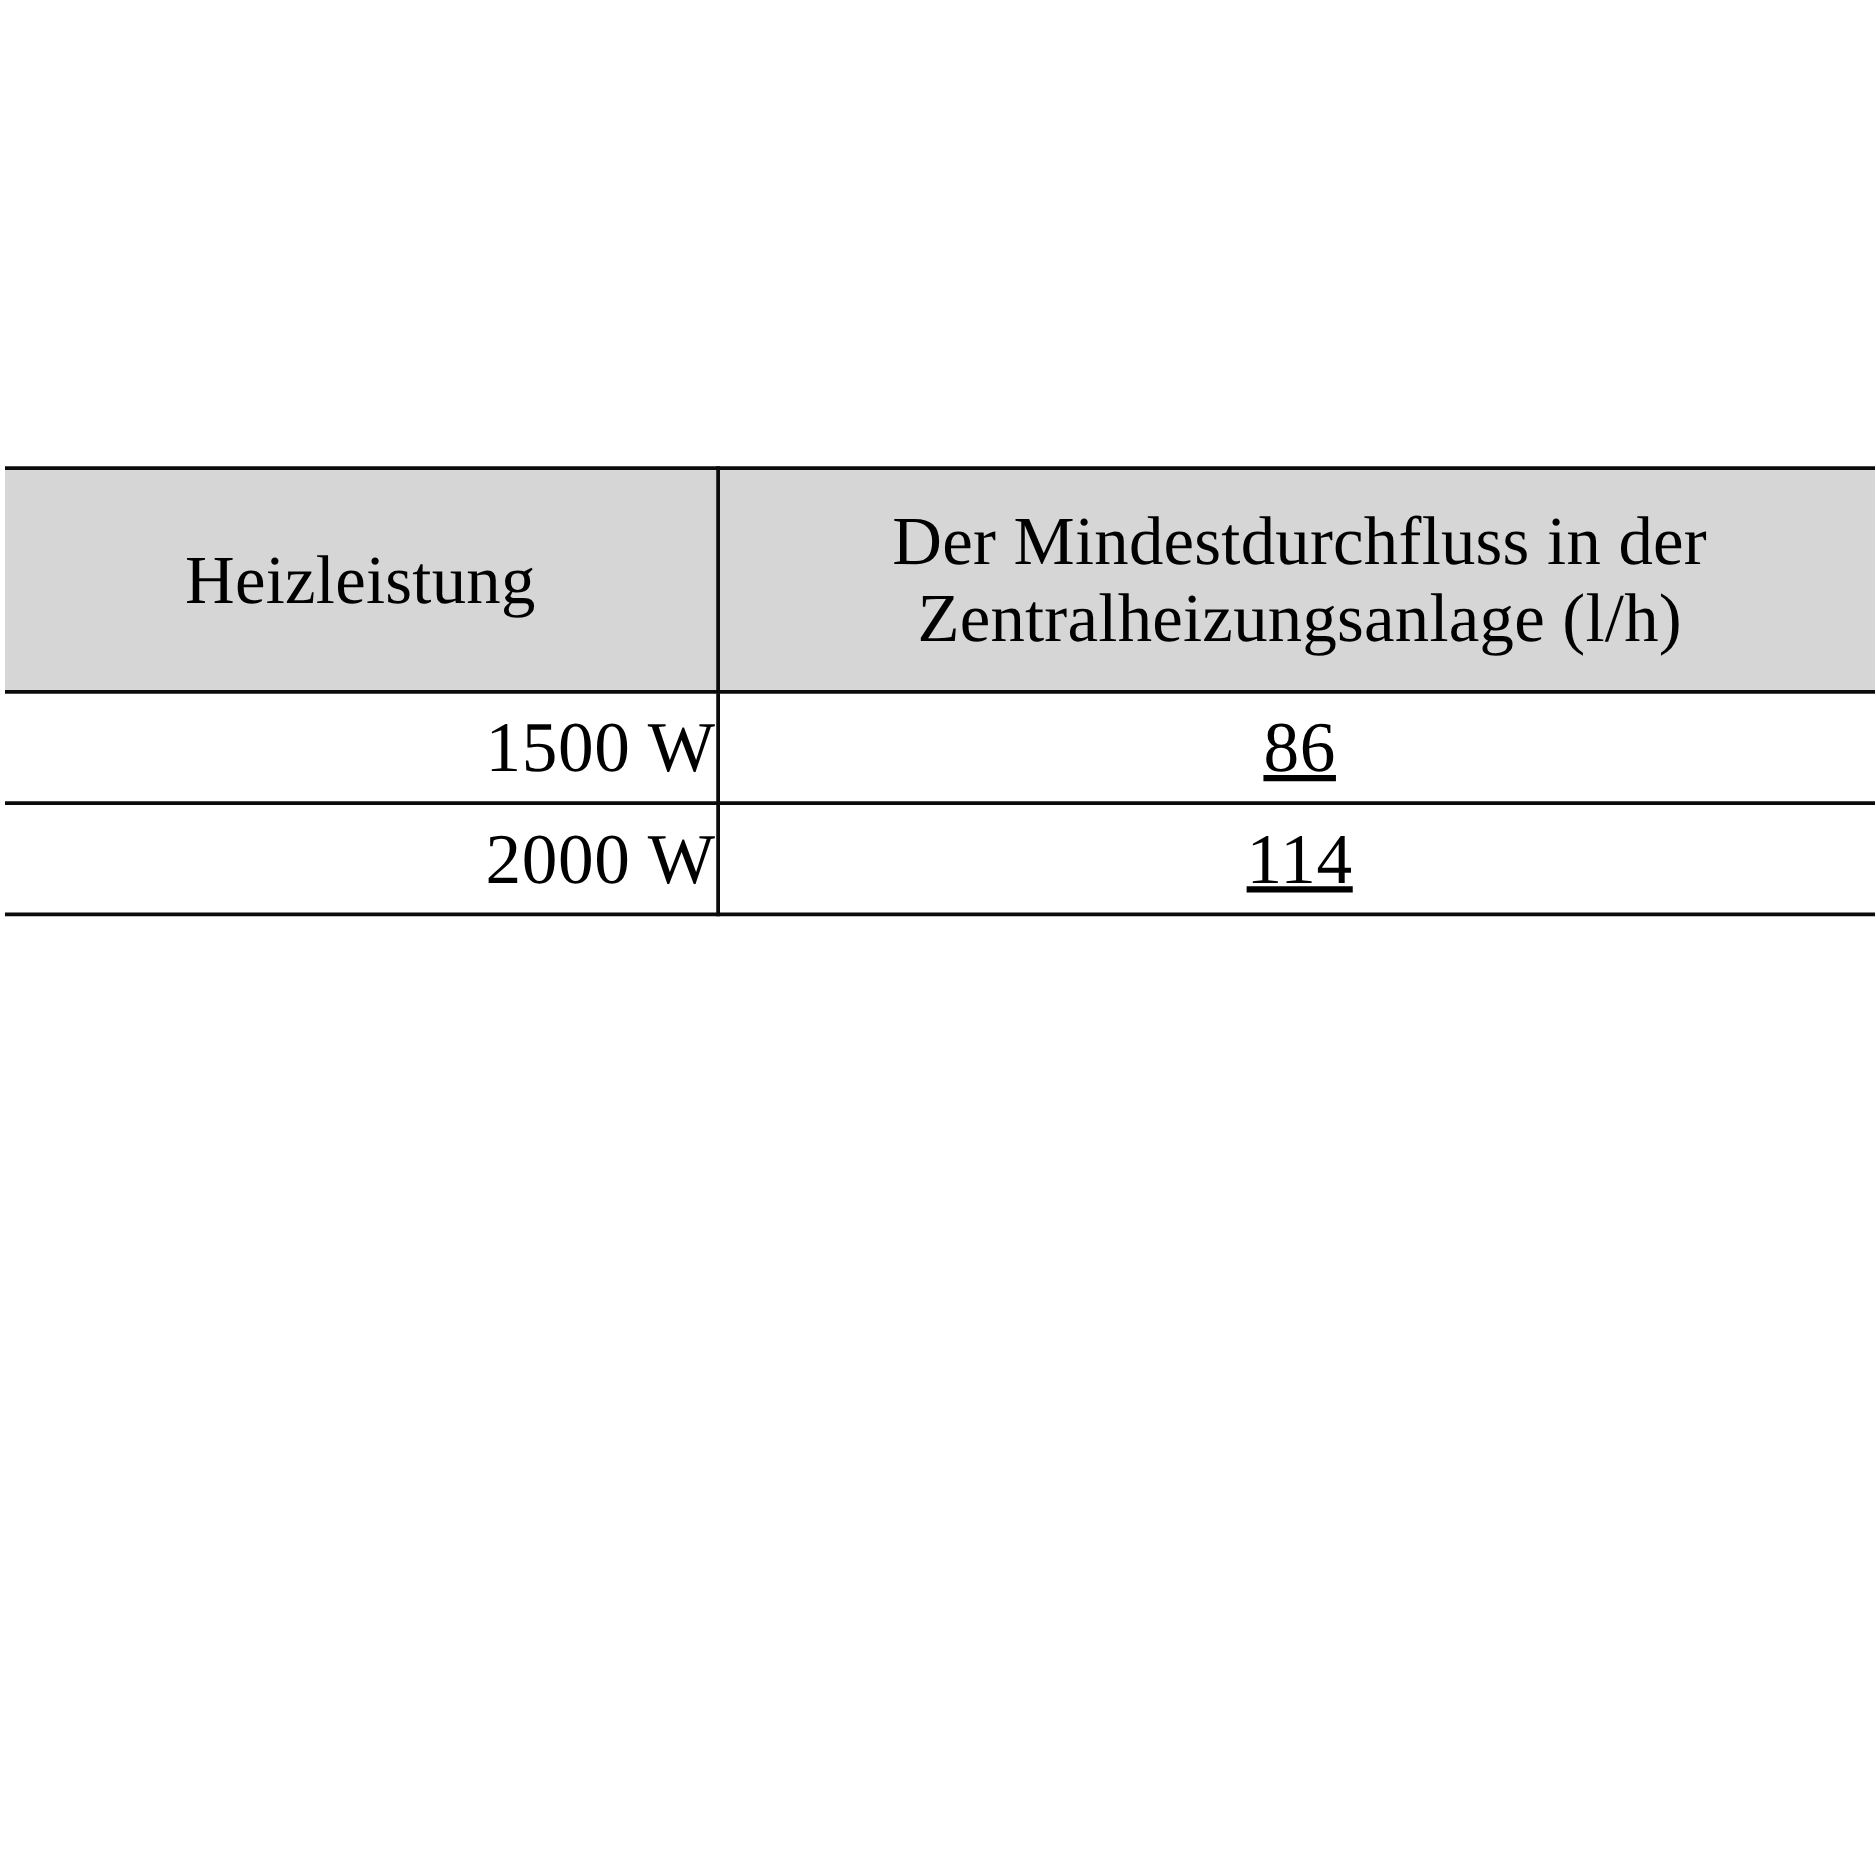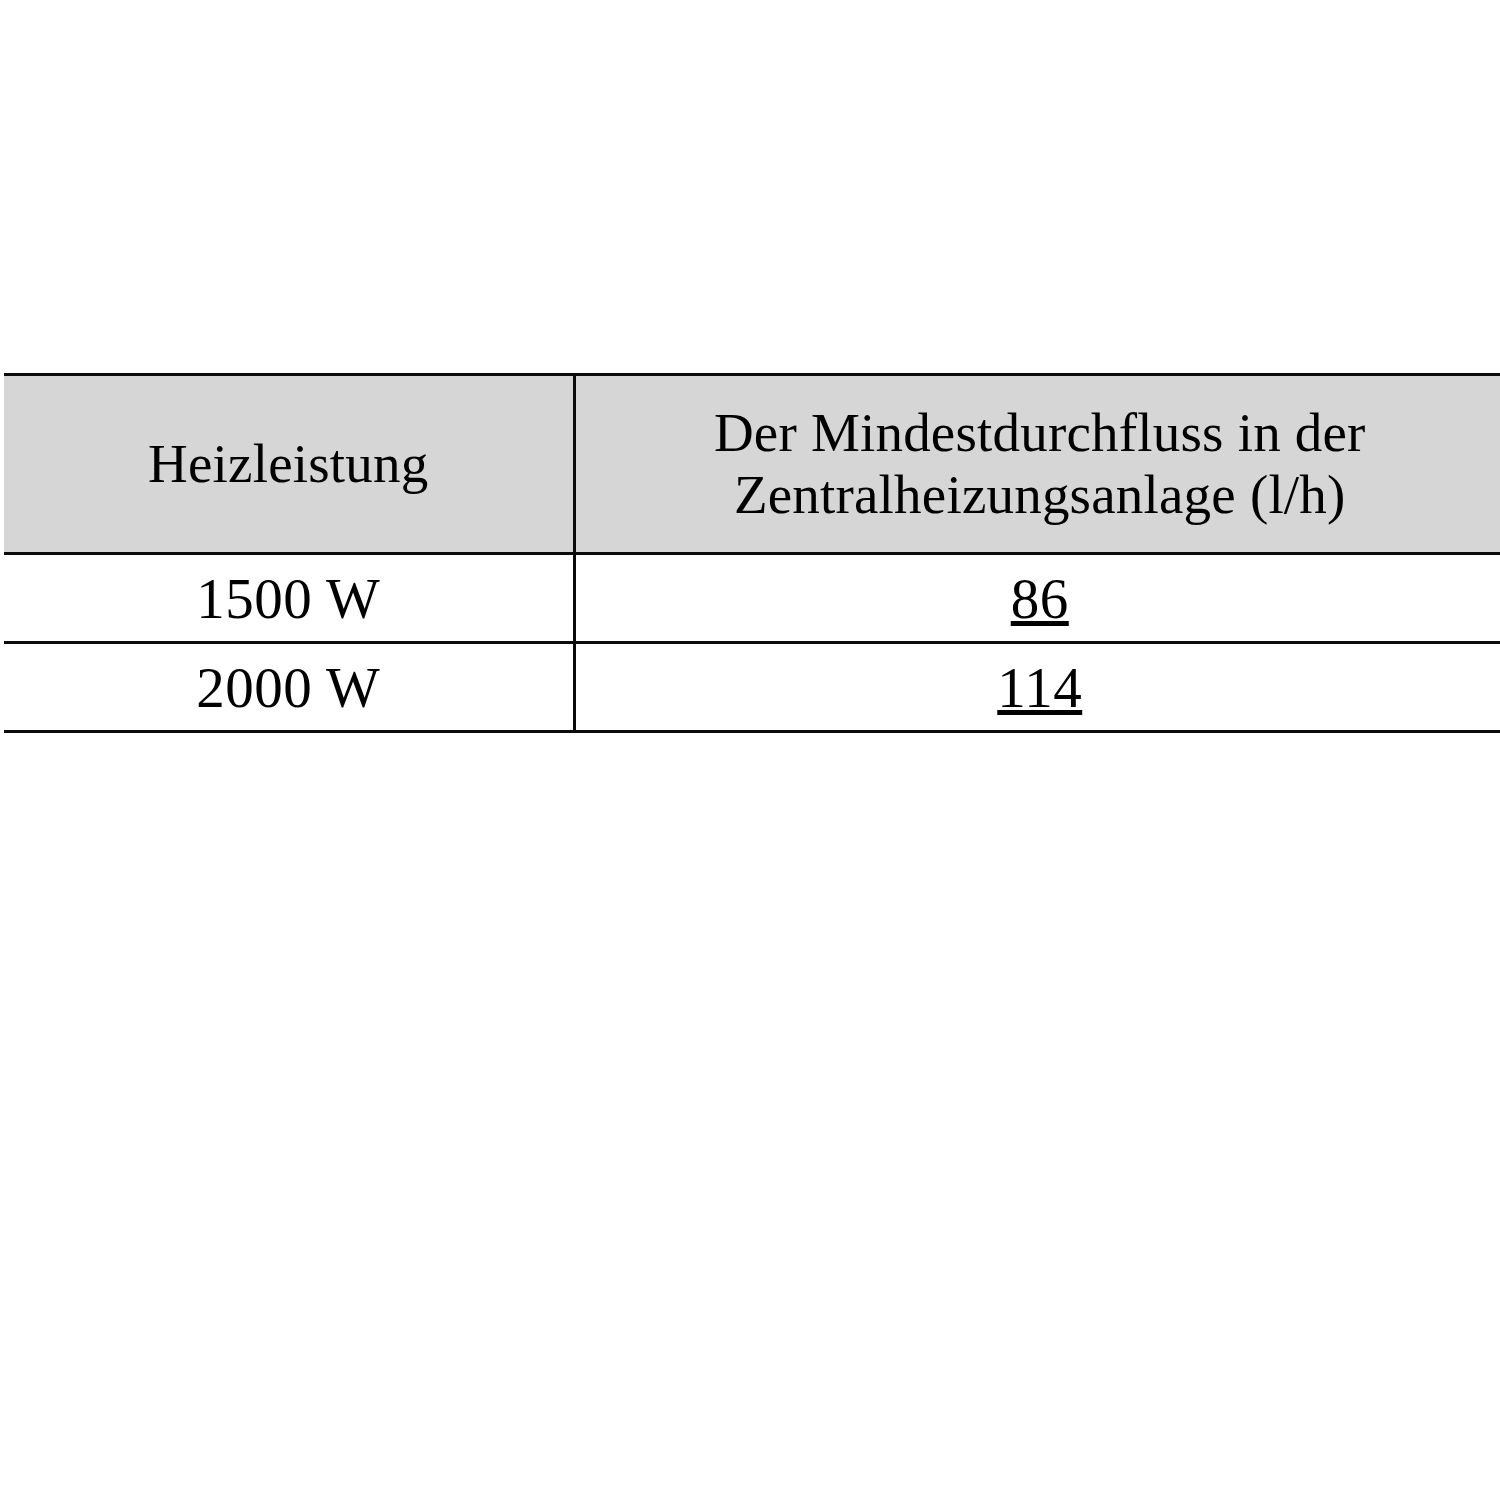--- a/index.html
+++ b/index.html
@@ -79,20 +79,21 @@
   }
 
   tbody td {
     height: 86px;
     font-size: 57px;
     background: #ffffff;
   }
 
   tbody tr td.cell-power {
     letter-spacing: 0.5px;
+    text-align: right;
   }
 
   tbody tr td.cell-flow {
     letter-spacing: 0.5px;
     text-decoration: underline;
   }
 
   
   .page, table.spec-table {
     text-rendering: optimizeLegibility;

